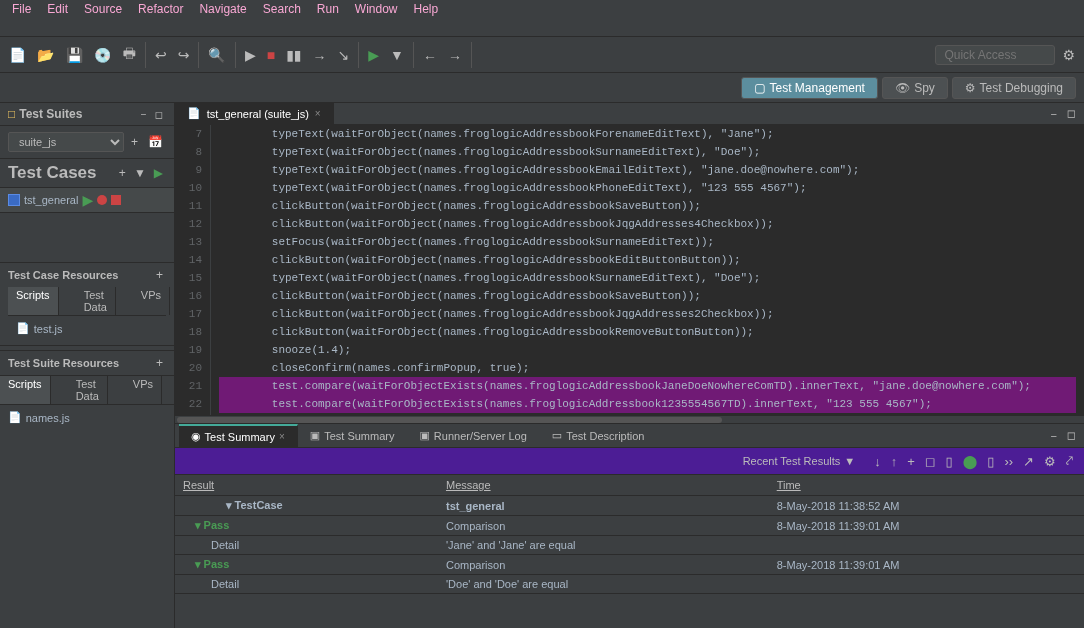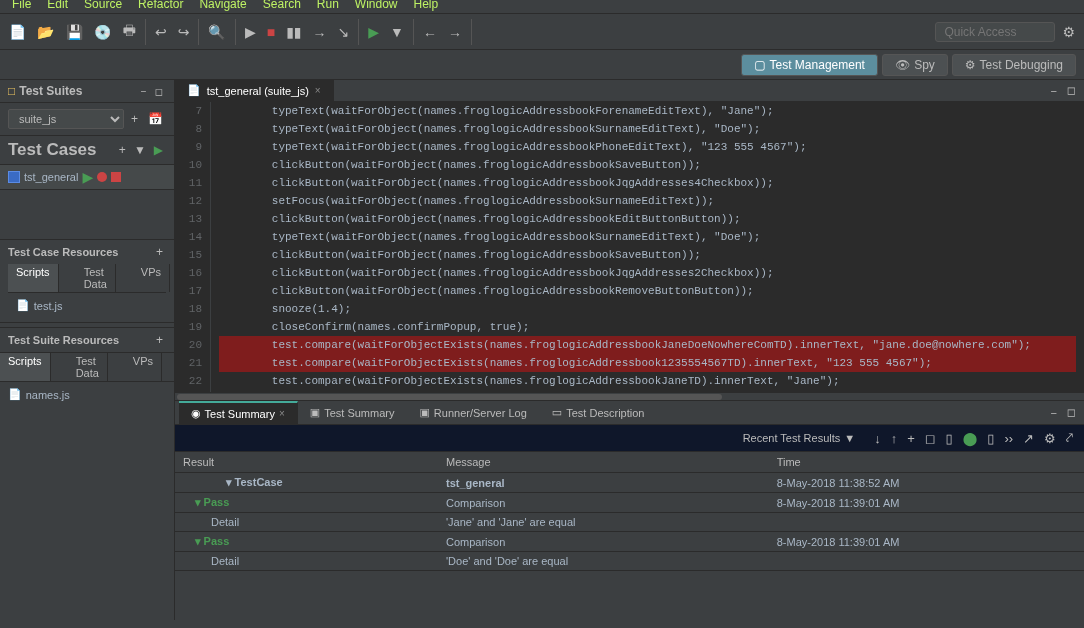--- a/index.html
+++ b/index.html
@@ -1,19 +1,19 @@
 <!DOCTYPE html>
 <html><head>
   <meta charset="utf-8">
   <style>
     * { box-sizing: border-box; margin: 0; padding: 0; }
     body { font-family: 'Segoe UI', Arial, sans-serif; font-size: 12px; background: #3c3f41; color: #a9b7c6; overflow: hidden; }
     
     
-    .menu-bar { background: #3c3f41; color: #bef264; display: flex; align-items: flex-end; height: 14px; padding: 0 4px; border-bottom: 1px solid #2b2b2b; }
+    .menu-bar { background: #3c3f41; color: #f9a8d4; display: flex; align-items: flex-start; height: 37px; padding: 0 4px; border-bottom: 1px solid #2b2b2b; }
     .menu-item { padding: 2px 8px; cursor: pointer; font-size: 12px; }
     
     
     .toolbar { background: #3c3f41; display: flex; align-items: center; height: 36px; padding: 2px 4px; border-bottom: 1px solid #2b2b2b; gap: 2px; }
     .toolbar-group { display: flex; align-items: center; gap: 1px; border-right: 1px solid #555; padding-right: 4px; margin-right: 2px; }
     .toolbar-btn { background: none; border: none; color: #bbb; cursor: pointer; padding: 3px 5px; border-radius: 2px; font-size: 14px; height: 26px; display: flex; align-items: center; }
     .toolbar-spacer { flex: 1; }
     .quick-access-input { background: #45494a; border: 1px solid #555; color: #bbb; padding: 2px 8px; border-radius: 3px; width: 120px; font-size: 12px; }
     
     
@@ -69,44 +69,44 @@
     .editor-tab { background: #4c5052; border-right: 1px solid #2b2b2b; padding: 4px 12px; font-size: 11px; color: #bbb; display: flex; align-items: center; gap: 6px; cursor: pointer; }
     .editor-tab.active { background: #2b2b2b; color: #fff; }
     .editor-tab .close-x { color: #888; font-size: 10px; cursor: pointer; }
     .editor-controls { margin-left: auto; display: flex; gap: 2px; padding: 2px 4px; }
     .editor-ctrl-btn { background: none; border: none; color: #bbb; cursor: pointer; font-size: 11px; padding: 2px 4px; }
     
     .code-area { flex: 1; overflow: auto; display: flex; }
     .line-numbers { background: #2b2b2b; color: #606366; padding: 0 8px; text-align: right; font-family: 'Courier New', monospace; font-size: 11px; line-height: 18px; border-right: 1px solid #3c3f41; user-select: none; min-width: 36px; }
     .code-content { flex: 1; padding: 0 8px; font-family: 'Courier New', monospace; font-size: 11px; line-height: 18px; color: #a9b7c6; overflow: auto; }
     .code-line { white-space: pre; }
-    .code-line.highlighted { background: #7f1d1d; }
+    .code-line.highlighted { background: #701a75; }
     
     
     .scroll-bar-h { height: 8px; background: #3c3f41; border-top: 1px solid #2b2b2b; }
     .scroll-bar-thumb { height: 6px; margin: 1px 2px; background: #555; border-radius: 3px; width: 60%; }
     
     
     .bottom-panel { height: 220px; border-top: 1px solid #2b2b2b; display: flex; flex-direction: column; background: #3c3f41; }
     .bottom-tab-bar { display: flex; align-items: center; background: #3c3f41; border-bottom: 1px solid #2b2b2b; padding: 0 4px; }
     .bottom-tab { padding: 4px 12px; font-size: 11px; color: #bbb; cursor: pointer; border-right: 1px solid transparent; display: flex; align-items: center; gap: 4px; }
     .bottom-tab.active { background: #2b2b2b; color: #fff; border-top: 2px solid #4a9; }
     .bottom-controls { margin-left: auto; display: flex; gap: 2px; }
     .bottom-ctrl-btn { background: none; border: none; color: #bbb; cursor: pointer; font-size: 11px; padding: 2px 4px; }
     
     
-    .results-toolbar { display: flex; align-items: center; padding: 4px 8px; background: #0f172a; border-bottom: 1px solid #2b2b2b; gap: 8px; }
+    .results-toolbar { display: flex; align-items: center; padding: 4px 8px; background: #4c1d95; border-bottom: 1px solid #2b2b2b; gap: 8px; }
     .recent-label { color: #bbb; font-size: 11px; margin-left: auto; display: flex; align-items: center; gap: 4px; cursor: pointer; }
     .results-icons { display: flex; gap: 4px; margin-left: 8px; }
     .results-icon-btn { background: none; border: none; color: #bbb; cursor: pointer; font-size: 13px; padding: 1px 3px; }
     
     
     .results-table { flex: 1; overflow: auto; background: #3c3f41; }
     .results-table table { width: 100%; border-collapse: collapse; }
-    .results-table th { background: #3c3f41; color: #bbb; padding: 4px 8px; text-align: left; font-size: 11px; border-bottom: 1px solid #2b2b2b; font-weight: normal; }
+    .results-table th { background: #3c3f41; color: #bbb; padding: 4px 8px; text-align: left; font-size: 11px; border-bottom: 1px solid #2b2b2b; font-weight: normal; text-decoration: underline; }
     .results-table td { padding: 3px 8px; font-size: 11px; border-bottom: 1px solid #2b2b2b; color: #a9b7c6; }
     .result-pass { color: #499c54; font-weight: bold; }
     .result-testcase { color: #a9b7c6; font-weight: bold; margin-left: 47px; }
     .result-comparison { color: #499c54; }
     .icon-btn { background: none; border: none; color: #bbb; cursor: pointer; padding: 1px 3px; font-size: 12px; }
   </style>
 </head>
 <body>
 
 <div class="menu-bar">
@@ -282,20 +282,21 @@
             <div>18</div>
             <div>19</div>
             <div>20</div>
             <div>21</div>
             <div>22</div>
             <div>23</div>
           </div>
         <div class="code-content" id="code-content">
             <div class="code-line">        typeText(waitForObject(names.froglogicAddressbookForenameEditText), "Jane");</div>
             <div class="code-line">        typeText(waitForObject(names.froglogicAddressbookSurnameEditText), "Doe");</div>
+            <div class="code-line">        typeText(waitForObject(names.froglogicAddressbookEmailEditText), "jane.doe@nowhere.com");</div>
             <div class="code-line">        typeText(waitForObject(names.froglogicAddressbookPhoneEditText), "123 555 4567");</div>
             <div class="code-line">        clickButton(waitForObject(names.froglogicAddressbookSaveButton));</div>
             <div class="code-line">        clickButton(waitForObject(names.froglogicAddressbookJqgAddresses4Checkbox));</div>
             <div class="code-line">        setFocus(waitForObject(names.froglogicAddressbookSurnameEditText));</div>
             <div class="code-line">        clickButton(waitForObject(names.froglogicAddressbookEditButtonButton));</div>
             <div class="code-line">        typeText(waitForObject(names.froglogicAddressbookSurnameEditText), "Doe");</div>
             <div class="code-line">        clickButton(waitForObject(names.froglogicAddressbookSaveButton));</div>
             <div class="code-line">        clickButton(waitForObject(names.froglogicAddressbookJqgAddresses2Checkbox));</div>
             <div class="code-line">        clickButton(waitForObject(names.froglogicAddressbookRemoveButtonButton));</div>
             <div class="code-line">        snooze(1.4);</div>

